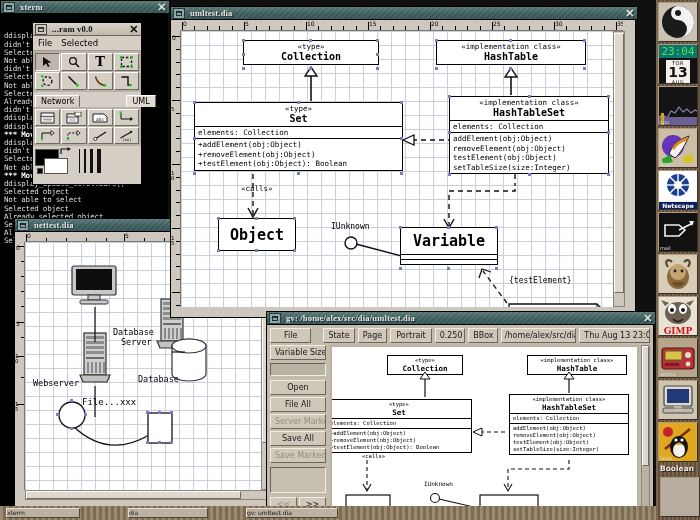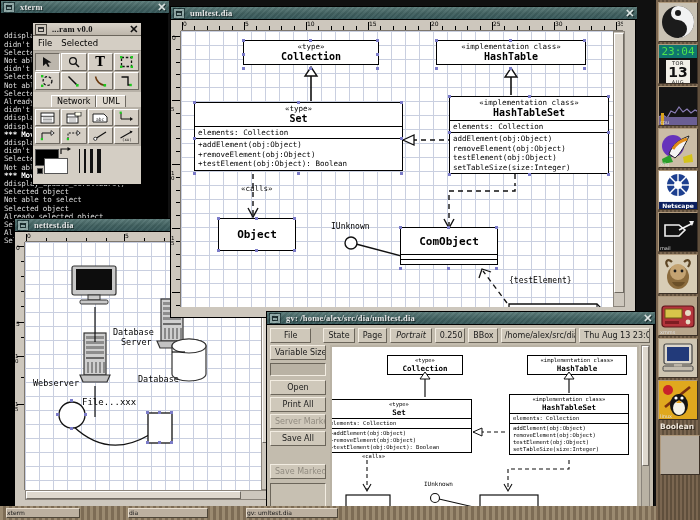--- a/index.html
+++ b/index.html
@@ -62,21 +62,21 @@
   .menubar { display:flex; gap:9px; padding:2px 5px; font-size:8.5px; color:#000;
              background:#d4cec4; border-bottom:1px solid #a39d93; }
   .menubar span { cursor:default; }
   .toolgrid { display:grid; grid-template-columns:repeat(4,1fr); gap:1px; padding:2px;
               background:#b7b1a7; }
   .toolbtn { background:#d4cec4; border-top:1px solid #fff; border-left:1px solid #fff;
              border-right:1px solid #6f6a62; border-bottom:1px solid #6f6a62;
              height:18px; display:flex; align-items:center; justify-content:center; }
   .toolbtn.sel { background:#bcb6ac; border-top-color:#6f6a62; border-left-color:#6f6a62;
                  border-right-color:#fff; border-bottom-color:#fff; }
-  .tabs { display:flex; margin:3px 18px 0; }
+  .tabs { display:flex; margin:3px 2px 0;gap:46px; }
   .tab { font-size:8px; padding:1px 5px 1px; background:#d4cec4;
          border-top:1px solid #fff; border-left:1px solid #fff; border-right:1px solid #6f6a62; }
   .tab.active { background:#e0dad0; font-weight:normal; }
   .sheetgrid { display:grid; grid-template-columns:repeat(4,1fr); gap:1px; padding:2px;
                background:#b7b1a7; }
   .sheetbtn { background:#d4cec4; border-top:1px solid #fff; border-left:1px solid #fff;
               border-right:1px solid #6f6a62; border-bottom:1px solid #6f6a62;
               height:17px; display:flex; align-items:center; justify-content:center; }
   .colorarea { display:flex; padding:3px 2px; gap:4px; align-items:flex-start; }
 
@@ -124,21 +124,21 @@
   .uclass .stereo { text-align:center; font-size:7.5px; line-height:9px; padding-top:1px;
                     font-family:"DejaVu Sans Mono", monospace; }
   .uclass .cname  { text-align:center; font-size:10px; font-weight:bold; line-height:12px;
                     padding-bottom:1px; }
   .uclass .sect   { border-top:1.4px solid #000; font-size:7.5px; line-height:9.4px;
                     padding:1px 2px 1px 3px; }
   .handle { position:absolute; width:3px; height:3px; background:#7b7bc8; }
 
   .simpleclass { position:absolute; background:#fff; border:1.4px solid #000;
         display:flex; align-items:center; justify-content:center;
-        font-family:"DejaVu Sans Mono", monospace; font-weight:bold; font-size:11px; }
+        font-family:"DejaVu Sans Mono", monospace; font-weight:bold; font-size:15px; }
   .edgelabel { position:absolute; font-family:"DejaVu Sans Mono", monospace; font-size:7.5px;
         color:#000; background:transparent; }
 
   
   #gvwin { left:266px; top:311px; width:388px; height:209px; background:#c3bcae; }
   #gvwin .titlebar{ width:388px; }
   .gvbtn { background:#cfc8ba; border-top:1px solid #f2ece1;border-left:1px solid #f2ece1;
            border-right:1px solid #6b655a;border-bottom:1px solid #6b655a;
            font-size:8px; color:#1a1a1a; padding:2px 4px; text-align:center; white-space:nowrap;
            overflow:hidden; }
@@ -689,21 +689,21 @@
         <div>
           <div class="handle" style="left:36px;top:186px;"></div>
             <div class="handle" style="left:74px;top:186px;"></div>
           <div class="handle" style="left:112px;top:186px;"></div>
             <div class="handle" style="left:36px;top:218px;"></div>
           <div class="handle" style="left:74px;top:218px;"></div>
             <div class="handle" style="left:112px;top:218px;"></div>
         </div>
 
         <div style="position:absolute;left:219px;top:196px;width:98px;">
-          <div class="simpleclass" style="position:relative;left:0;top:0;width:98px;height:28px;border-bottom-width:1.4px;">ComObject</div>
+          <div class="simpleclass" style="position:relative;left:0;top:0;width:98px;height:28px;border-bottom-width:1.4px;">Variable</div>
           <div style="height:5px;background:#fff;border:1.4px solid #000;border-top:none;"></div>
           <div style="height:5px;background:#fff;border:1.4px solid #000;border-top:none;"></div>
         </div>
         <div>
           <div class="handle" style="left:218px;top:195px;"></div>
             <div class="handle" style="left:266px;top:195px;"></div>
           <div class="handle" style="left:314px;top:195px;"></div>
             <div class="handle" style="left:218px;top:236px;"></div>
           <div class="handle" style="left:266px;top:236px;"></div>
             <div class="handle" style="left:314px;top:236px;"></div>
@@ -735,36 +735,36 @@
         </div>
       <div class="ttl">gv: /home/alex/src/dia/umltest.dia</div>
       <div class="closeb">✕</div>
     </div>
 
     <div style="display:flex;gap:3px;padding:3px 3px 2px 3px;align-items:center;">
       <div class="gvbtn" style="width:42px;">File</div>
       <div style="width:6px;"></div>
       <div class="gvbtn" style="width:32px;">State</div>
       <div class="gvbtn" style="width:30px;">Page</div>
-      <div class="gvbtn" style="width:42px;font-style:italic;">Portrait</div>
+      <div class="gvbtn" style="width:42px;">Portrait</div>
       <div class="gvbtn" style="width:31px;">0.250</div>
       <div class="gvbtn" style="width:30px;">BBox</div>
       <div class="gvbtn" style="width:77px;text-align:left;padding-left:3px;">/home/alex/src/dia/umlt</div>
       <div class="gvbtn" style="width:72px;">Thu Aug 13 23:02:43</div>
     </div>
     <div style="display:flex;padding:0 3px;">
 
       <div style="width:56px;">
         <div class="gvbtn">Variable Size</div>
         <div class="gvfield" style="margin-top:3px;"></div>
         <div class="gvbtn" style="margin-top:4px;">Open</div>
-        <div class="gvbtn" style="margin-top:2px;">Print All</div>
+        <div class="gvbtn" style="margin-top:2px;">File All</div>
         <div class="gvbtn dim" style="margin-top:2px;">Server Marked</div>
         <div class="gvbtn" style="margin-top:2px;">Save All</div>
-        <div class="gvbtn dim" style="margin-top:18px;">Save Marked</div>
+        <div class="gvbtn dim" style="margin-top:2px;">Save Marked</div>
         <div class="gvfield" style="margin-top:4px;height:26px;background:#c7c0b2;"></div>
         <div style="display:flex;gap:2px;margin-top:4px;">
           <div class="gvbtn dim" style="flex:1;">&lt;&lt;</div>
           <div class="gvbtn" style="flex:1;">&gt;&gt;</div>
         </div>
         <div class="gvbtn" style="margin-top:3px;">Redisplay</div>
       </div>
 
       <div style="flex:1;margin-left:4px;background:#b9b2a4;padding:2px;">
         <div class="gvpage" style="width:100%;height:166px;">
@@ -909,20 +909,34 @@
         <ellipse cx="19" cy="22" rx="11" ry="12" fill="#8a6a3c"></ellipse>
         <ellipse cx="19" cy="17" rx="8" ry="8" fill="#c4a372"></ellipse>
         <path d="M9,12 C5,6 9,3 13,7" fill="none" stroke="#5c4423" stroke-width="2.2"></path>
         <path d="M29,12 C33,6 29,3 25,7" fill="none" stroke="#5c4423" stroke-width="2.2"></path>
         <circle cx="16" cy="16" r="1.4" fill="#1a1a1a"></circle>
           <circle cx="23" cy="16" r="1.4" fill="#1a1a1a"></circle>
         <path d="M13,27 C16,33 23,33 26,27" fill="#6b4f28"></path>
       </svg>
     </div>
 
+    <div class="dockcell" style="background:#e7e2d4;">
+      <svg width="38" height="30" viewBox="0 0 38 30">
+        <ellipse cx="19" cy="16" rx="13" ry="11" fill="#6e6050"></ellipse>
+        <ellipse cx="13" cy="12" rx="4" ry="5" fill="#fff"></ellipse>
+          <ellipse cx="24" cy="12" rx="4" ry="5" fill="#fff"></ellipse>
+        <circle cx="13" cy="13" r="2" fill="#111"></circle>
+          <circle cx="24" cy="13" r="2" fill="#111"></circle>
+        <path d="M6,9 L2,3 L10,6 Z" fill="#6e6050"></path>
+          <path d="M31,9 L35,3 L27,6 Z" fill="#6e6050"></path>
+        <path d="M14,22 Q19,27 24,22" fill="none" stroke="#2a2218" stroke-width="1.4"></path>
+      </svg>
+      <div style="position:absolute;left:0;right:0;bottom:-1px;color:#d41414;font-size:9px;
+                  text-align:center;font-weight:bold;font-family:'DejaVu Serif',serif;">GIMP</div>
+    </div>
 
     <div class="dockcell" style="background:#b8a68c;">
       <svg width="38" height="38" viewBox="0 0 38 38">
         <rect x="3" y="9" width="32" height="21" rx="3" fill="#b4343c" stroke="#5c1418" stroke-width="1.2"></rect>
         <rect x="6" y="12" width="17" height="9" fill="#d8c44a" stroke="#6b5a12" stroke-width="1"></rect>
         <circle cx="29" cy="16" r="3" fill="#e6dcc6"></circle>
         <circle cx="29" cy="25" r="2.4" fill="#e6dcc6"></circle>
         <rect x="6" y="24" width="14" height="3" fill="#7d1d22"></rect>
       </svg>
       <span class="mini">xmms</span>

